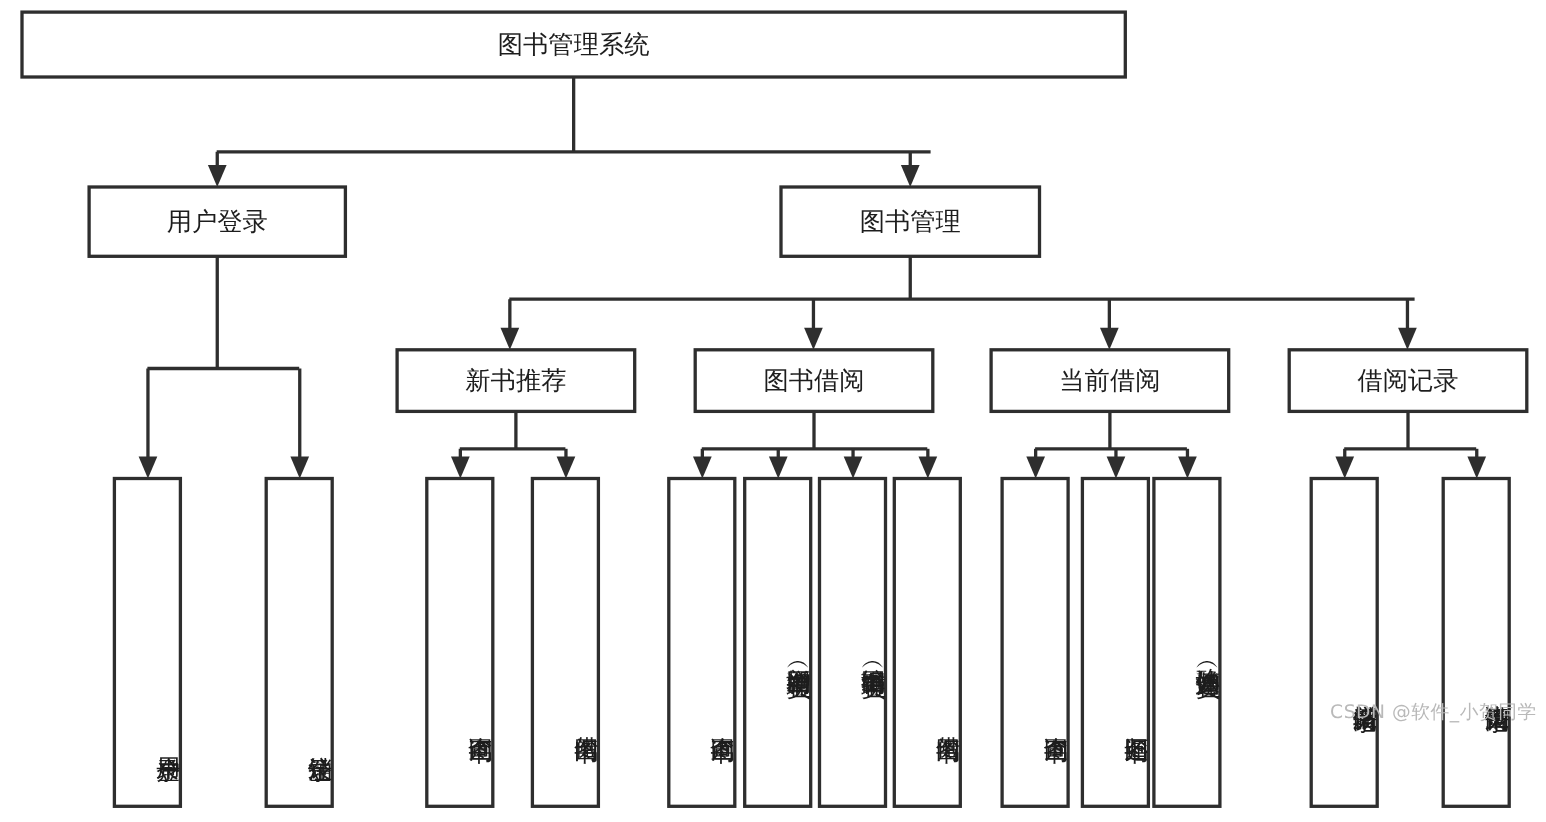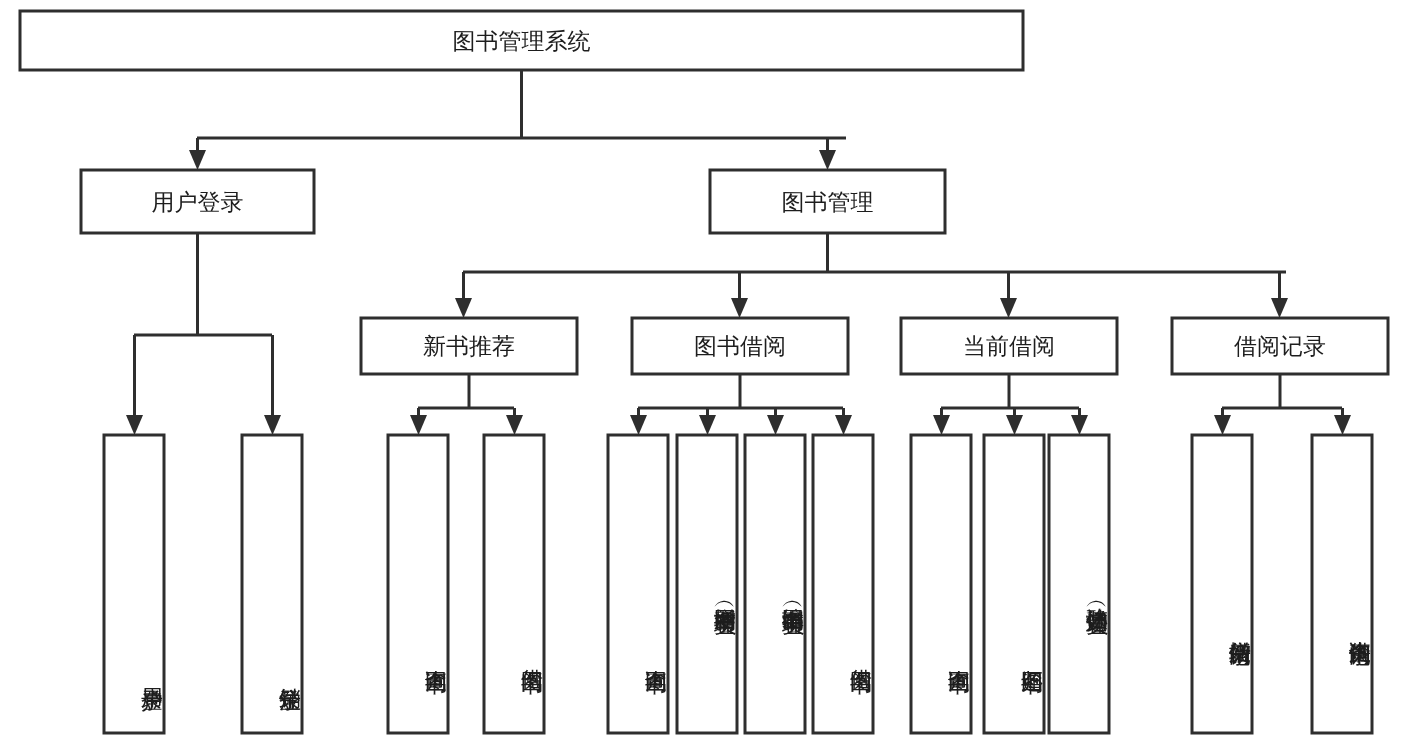--- a/index.html
+++ b/index.html
@@ -209,14 +209,15 @@
   <div class="vlabel" style="left:608px; top:435px; width:60px; height:298px; padding-top:70px;">查询图书</div>
   <div class="vlabel" style="left:677px; top:435px; width:60px; height:298px; padding-top:10px;">新增图书（管理员）</div>
   <div class="vlabel" style="left:745px; top:435px; width:60px; height:298px; padding-top:10px;">编辑图书（管理员）</div>
   <div class="vlabel" style="left:813px; top:435px; width:60px; height:298px; padding-top:70px;">借阅图书</div>
   <div class="vlabel" style="left:911px; top:435px; width:60px; height:298px; padding-top:70px;">查询图书</div>
   <div class="vlabel" style="left:984px; top:435px; width:60px; height:298px; padding-top:70px;">归还图书</div>
   <div class="vlabel" style="left:1049px; top:435px; width:60px; height:298px; padding-top:10px;">确认归还（管理员）</div>
   <div class="vlabel" style="left:1192px; top:435px; width:60px; height:298px; padding-top:42px;">新增借阅记录</div>
   <div class="vlabel" style="left:1312px; top:435px; width:60px; height:298px; padding-top:42px;">查询借阅记录</div>
 
+  <div class="watermark-text">CSDN @软件_小贺同学</div>
 
 </div>
 
 </body></html>

